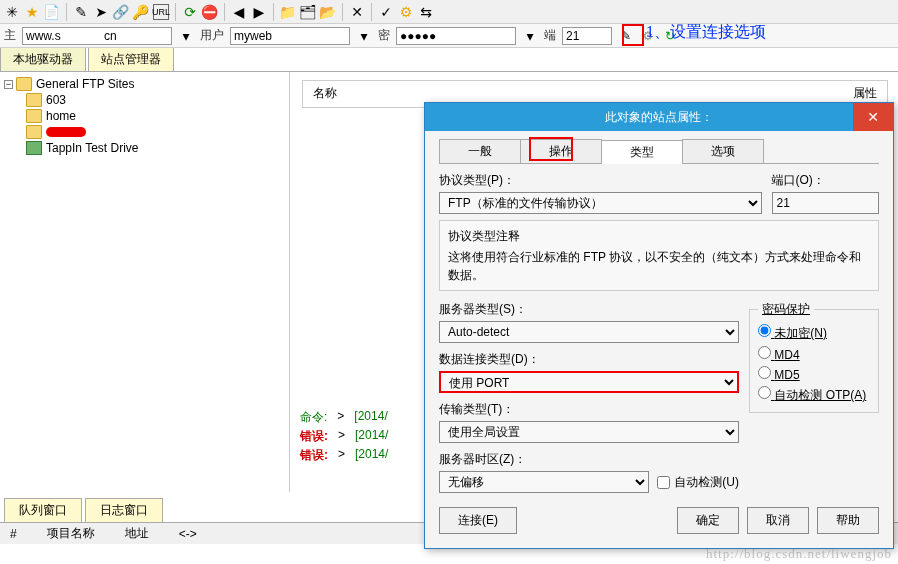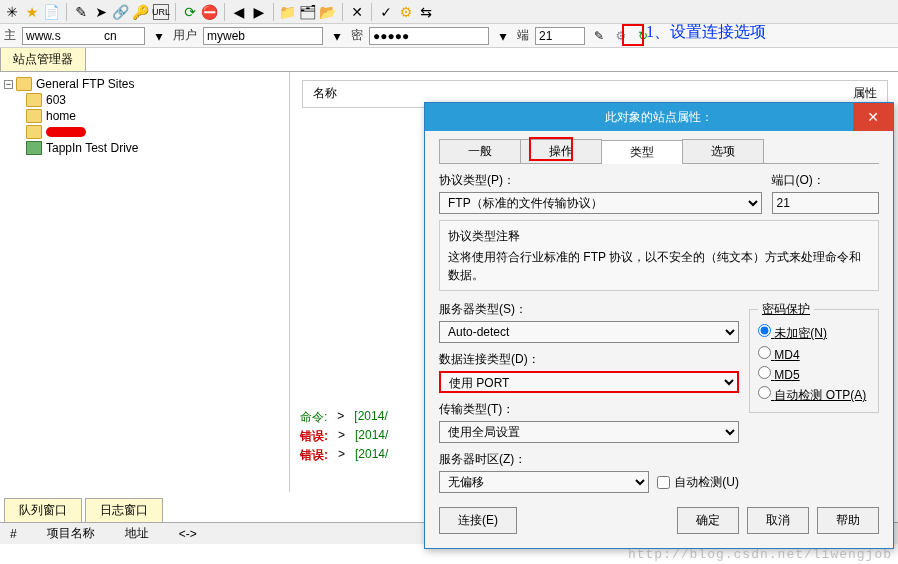--- a/index.html
+++ b/index.html
@@ -7,21 +7,21 @@
 
 
 .toolbar { height: 24px; background: #f0f0f0; display: flex; align-items: center; padding: 0 4px; gap: 4px; border-bottom: 1px solid #d0d0d0; }
 .tb-icon { width: 16px; height: 16px; display: flex; align-items: center; justify-content: center; cursor: pointer; font-size: 14px; }
 .tb-sep { width: 1px; height: 18px; background: #c0c0c0; margin: 0 2px; }
 
 
 .connbar { height: 24px; background: #f7f7f7; display: flex; align-items: center; padding: 0 4px; gap: 6px; border-bottom: 1px solid #d0d0d0; position: relative; }
 .connbar label { color: #333; }
 .connbar input { border: 1px solid #999; padding: 1px 3px; height: 18px; background: #fff; }
-.connbar .host-in { width: 123px; }
+.connbar .host-in { width: 150px; }
 .connbar .user-in { width: 120px; }
 .connbar .pass-in { width: 120px; }
 .connbar .port-in { width: 50px; }
 .connbar .ci { width: 16px; height: 16px; cursor: pointer; display: inline-flex; align-items: center; justify-content: center; }
 .annot { position: absolute; color: #0033ff; font-size: 16px; font-family: SimSun, serif; pointer-events: none; }
 .red-box { border: 2px solid #e00; position: absolute; pointer-events: none; }
 
 
 .tabrow { height: 24px; background: #fff; display: flex; align-items: flex-end; border-bottom: 1px solid #aaa; }
 .tab { padding: 3px 12px; background: #f5f5cd; border: 1px solid #aaa; border-bottom: none; margin-right: 2px; cursor: pointer; }
@@ -68,21 +68,21 @@
 .dlg-col { flex:1;}
 .dlg-label { margin-bottom:3px; display:block;}
 select, .txtinput { width:100%; border:1px solid #888; background:#f8f8f8; padding:2px 4px; height:22px;}
 .note-box { border:1px solid #ccc; background:#f8f8f8; padding:6px 8px; margin-bottom:10px; line-height:1.5;}
 .radio-grp label { display:block; margin-bottom:4px; cursor:pointer;}
 fieldset { border:1px solid #ccc; padding:6px 8px 4px 8px;text-decoration:underline;}
 fieldset legend { padding:0 4px;}
 .dlg-btns { display:flex; gap:8px; justify-content:flex-start; margin-top:14px;}
 .dlg-btns button { padding:4px 18px; border:1px solid #888; background:#f0f0f0; cursor:pointer;}
 .ck { display:flex; align-items:center; gap:4px;}
-.watermark { position:absolute; right:6px; bottom:2px; color:#999; font-size:13px; opacity:0.6; letter-spacing:1px; font-family:Liberation Mono, monospace;}
+.watermark { position:absolute; right:6px; bottom:2px; color:#999; font-size:13px; opacity:0.6; letter-spacing:1px; font-family:Liberation Serif, serif;}
 </style>
 </head>
 <body>
 
 <div class="toolbar">
   <span class="tb-icon">✳</span>
   <span class="tb-icon" style="color:#e8a800">★</span>
   <span class="tb-icon">📄</span>
   <span class="tb-sep"></span>
   <span class="tb-icon">✎</span>
@@ -121,20 +121,21 @@
   <label>端</label>
   <input class="port-in" value="21" style="">
   <span class="ci">✎</span>
   <span class="ci" style="color:#888">⚙</span>
   <span class="ci" style="color:#090">↻</span>
 </div>
 <div class="red-box" style="left:622px; top:24px; width:22px; height:22px;"></div>
 <div class="annot" style="left:646px; top:22px;">1、设置连接选项</div>
 
 <div class="tabrow">
+  <div class="tab">本地驱动器</div>
   <div class="tab sitemgr">站点管理器</div>
   <div style="width:120px"></div>
   <div class="tab remote"><span class="redact" style="width:60px"></span><span>cn</span></div>
 </div>
 
 <div class="tree">
   <div class="tree-item">
       <span class="minus">−</span>
       <span class="ico folder-open"></span>
       <span>General FTP Sites</span>

